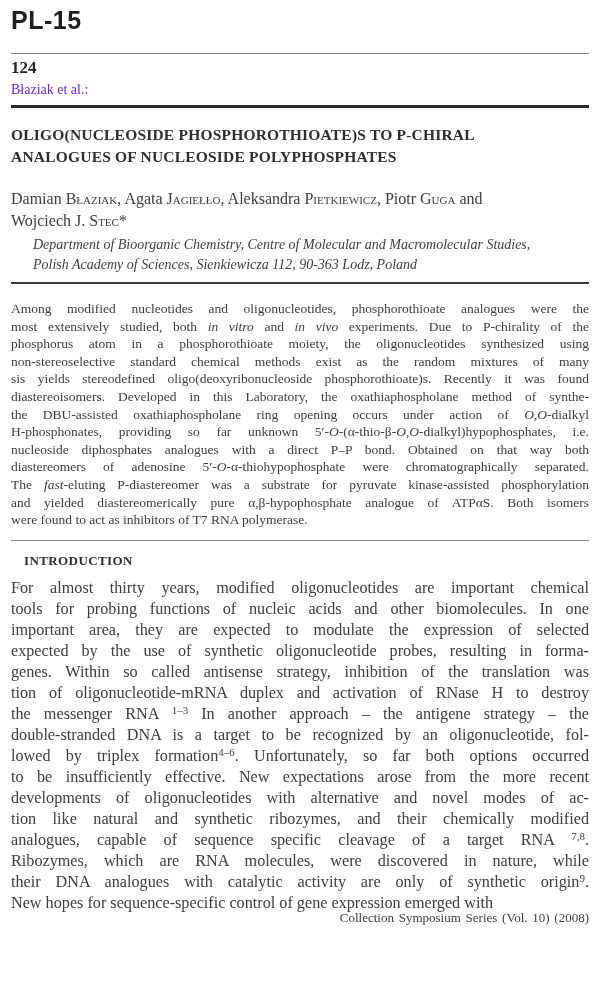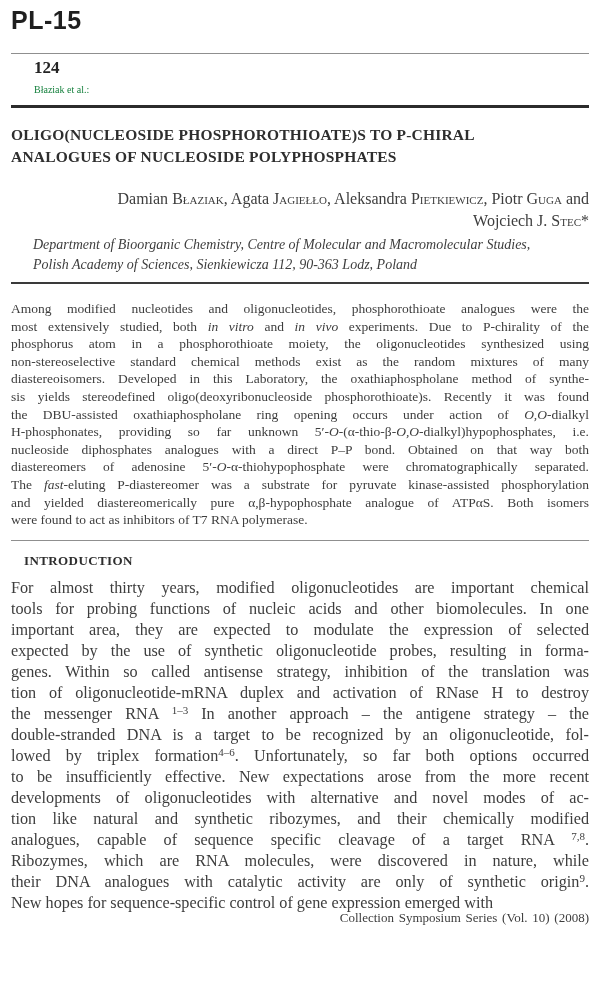--- a/index.html
+++ b/index.html
@@ -30,33 +30,33 @@
   .rule-1 { margin-top: 20px; }
   .head-row {
     margin-top: 3px;
     display: flex;
     justify-content: space-between;
     align-items: baseline;
     line-height: 22px;
     flex-direction: column;
   }
   .page-number { font-weight: bold; font-size: 17px; color: #242424; }
-  .running-head { font-size: 10px; color: #15803d; margin-left: 23px; }
+  .running-head { font-size: 14px; color: #6d28d9; }
   .rule-2 { margin-top: 4px; }
   .article-title { margin-top: 16px; }
   .article-title .tl {
     font-weight: bold;
     font-size: 15.5px;
     line-height: 22px;
     color: #2e2e2e;
     white-space: nowrap;
     letter-spacing: 0.2px;
   }
   .authors { margin-top: 20px; }
-  .authors .tl { font-size: 16px; line-height: 22px; text-align: right; }
+  .authors .tl { font-size: 16px; line-height: 22px; }
   .affiliation { margin-top: 3px; }
   .affiliation .tl {
     font-style: italic;
     font-size: 14px;
     line-height: 19.5px;
     padding-left: 22px;
   }
   .rule-3 { margin-top: 8px; }
   .abstract { margin-top: 16px; }
   .abstract .tl {
@@ -126,22 +126,22 @@
       <div class="tl"><span>Polish Academy of Sciences, Sienkiewicza 112, 90-363 Lodz, Poland</span></div>
     </div>
 
   <hr class="rule rule-mid rule-3">
 
   <div class="abstract">
       <div class="tl"><span>Among modified nucleotides and oligonucleotides, phosphorothioate analogues were the</span></div>
       <div class="tl"><span>most extensively studied, both </span><span class="i">in vitro</span><span> and </span><span class="i">in vivo</span><span> experiments. Due to P-chirality of the</span></div>
       <div class="tl"><span>phosphorus atom in a phosphorothioate moiety, the oligonucleotides synthesized using</span></div>
       <div class="tl"><span>non-stereoselective standard chemical methods exist as the random mixtures of many</span></div>
+      <div class="tl"><span>sis yields stereodefined oligo(deoxyribonucleoside phosphorothioate)s. Recently it was found</span></div>
       <div class="tl"><span>diastereoisomers. Developed in this Laboratory, the oxathiaphospholane method of synthe-</span></div>
-      <div class="tl"><span>sis yields stereodefined oligo(deoxyribonucleoside phosphorothioate)s. Recently it was found</span></div>
       <div class="tl"><span>the DBU-assisted oxathiaphospholane ring opening occurs under action of </span><span class="i">O,O</span><span>-dialkyl</span></div>
       <div class="tl"><span>H-phosphonates, providing so far unknown 5′-</span><span class="i">O</span><span>-(α-thio-β-</span><span class="i">O,O</span><span>-dialkyl)hypophosphates, i.e.</span></div>
       <div class="tl"><span>nucleoside diphosphates analogues with a direct P–P bond. Obtained on that way both</span></div>
       <div class="tl"><span>diastereomers of adenosine 5′-</span><span class="i">O</span><span>-α-thiohypophosphate were chromatographically separated.</span></div>
       <div class="tl"><span>The </span><span class="i">fast</span><span>-eluting P-diastereomer was a substrate for pyruvate kinase-assisted phosphorylation</span></div>
       <div class="tl"><span>and yielded diastereomerically pure α,β-hypophosphate analogue of ATPαS. Both isomers</span></div>
       <div class="tl nj"><span>were found to act as inhibitors of T7 RNA polymerase.</span></div>
     </div>
 
   <hr class="rule rule-thin rule-4">

